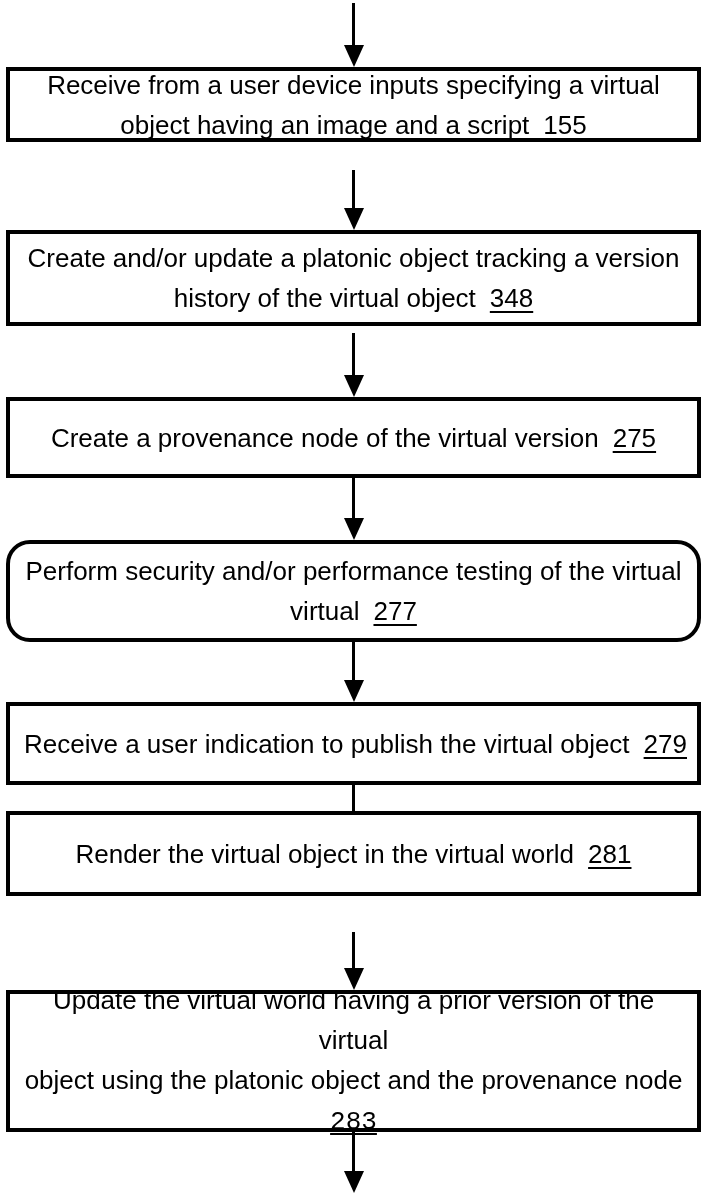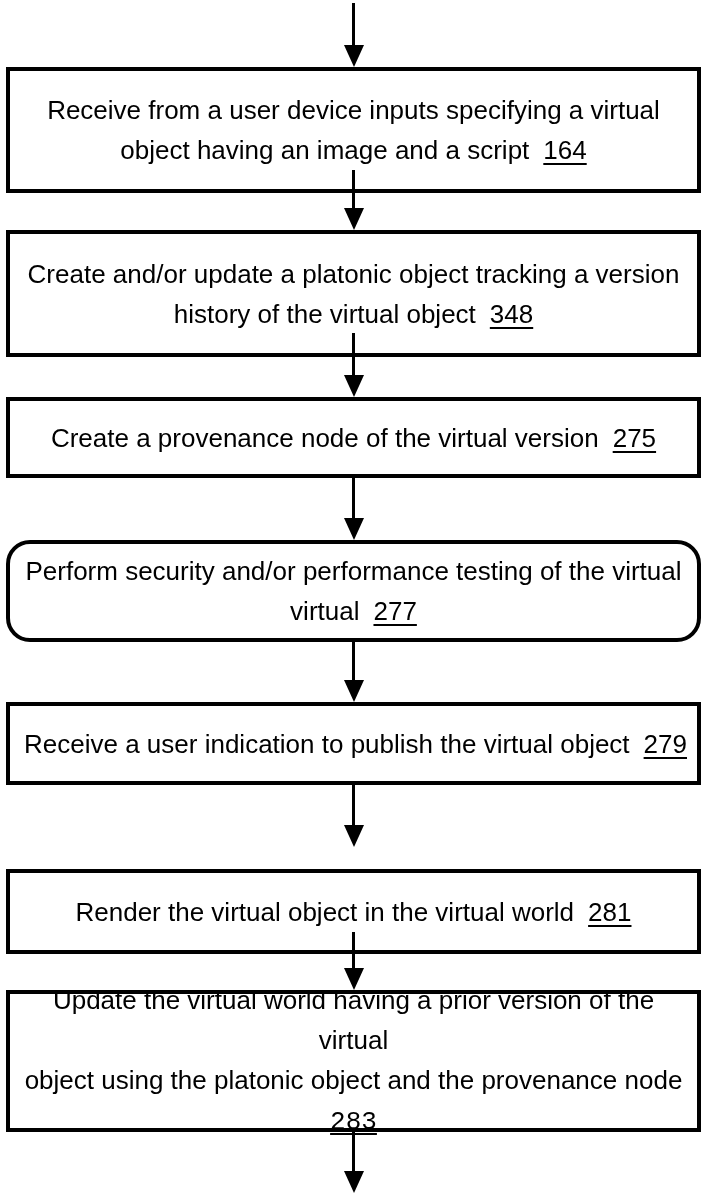--- a/index.html
+++ b/index.html
@@ -62,31 +62,31 @@
   }
 </style>
 </head>
 <body>
 
 <div class="figure">
 
   <div class="stem" style="top:3px;height:42px;"></div>
   <div class="head" style="top:45px;"></div>
 
-  <div class="box" style="top:67px;height:126px;">
+  <div class="box" style="top:67px;height:75px;">
     <p class="txt">
       <span>Receive from a user device inputs specifying a virtual</span><br>
-      <span>object having an image and a script</span><span class="ref">164</span>
+      <span>object having an image and a script</span><span class="ref">155</span>
     </p>
   </div>
 
   <div class="stem" style="top:170px;height:38px;"></div>
   <div class="head" style="top:208px;"></div>
 
-  <div class="box" style="top:230px;height:127px;">
+  <div class="box" style="top:230px;height:96px;">
     <p class="txt">
       <span>Create and/or update a platonic object tracking a version</span><br>
       <span>history of the virtual object</span><span class="ref">348</span>
     </p>
   </div>
 
   <div class="stem" style="top:333px;height:42px;"></div>
   <div class="head" style="top:375px;"></div>
 
   <div class="box" style="top:397px;height:81px;">
@@ -110,21 +110,21 @@
 
   <div class="box" style="top:702px;height:83px;justify-content:flex-end;">
     <p class="txt">
       <span>Receive a user indication to publish the virtual object</span><span class="ref">279</span>
     </p>
   </div>
 
   <div class="stem" style="top:785px;height:40px;"></div>
   <div class="head" style="top:825px;"></div>
 
-  <div class="box" style="top:869px;height:85px;">
+  <div class="box" style="top:811px;height:85px;">
     <p class="txt">
       <span>Render the virtual object in the virtual world</span><span class="ref">281</span>
     </p>
   </div>
 
   <div class="stem" style="top:932px;height:36px;"></div>
   <div class="head" style="top:968px;"></div>
 
   <div class="box" style="top:990px;height:142px;justify-content:center;">
     <p class="txt">

